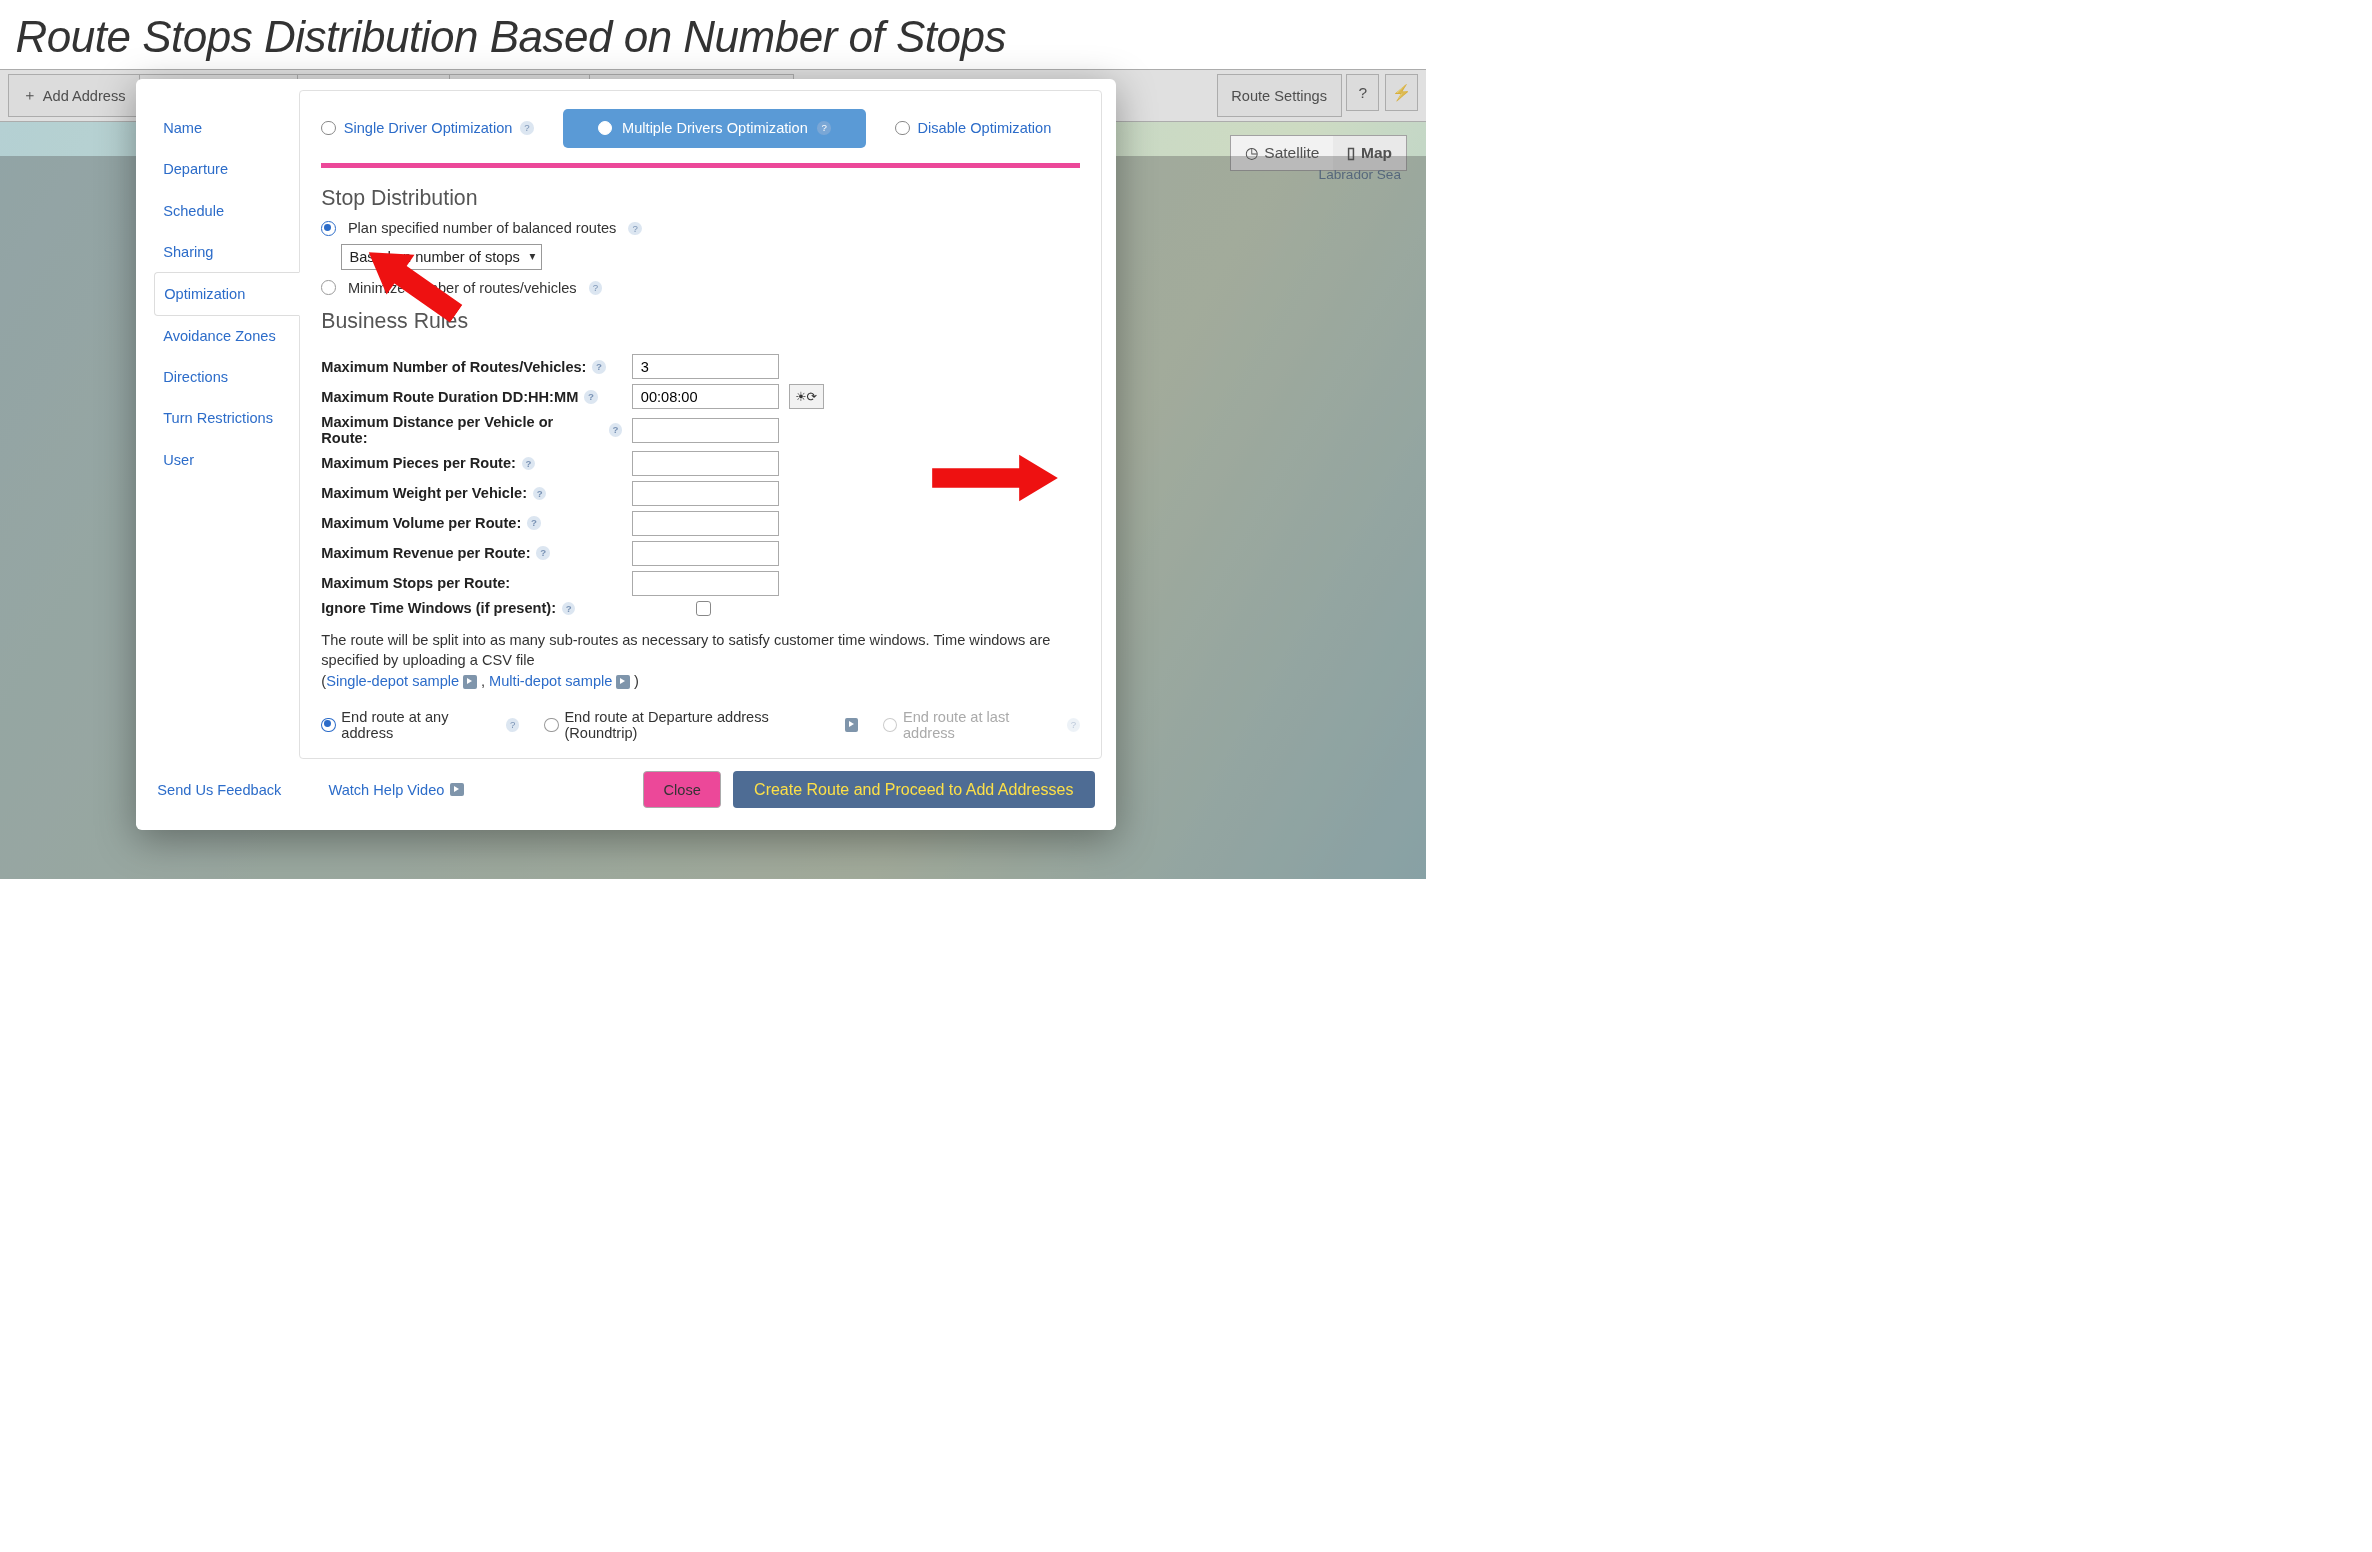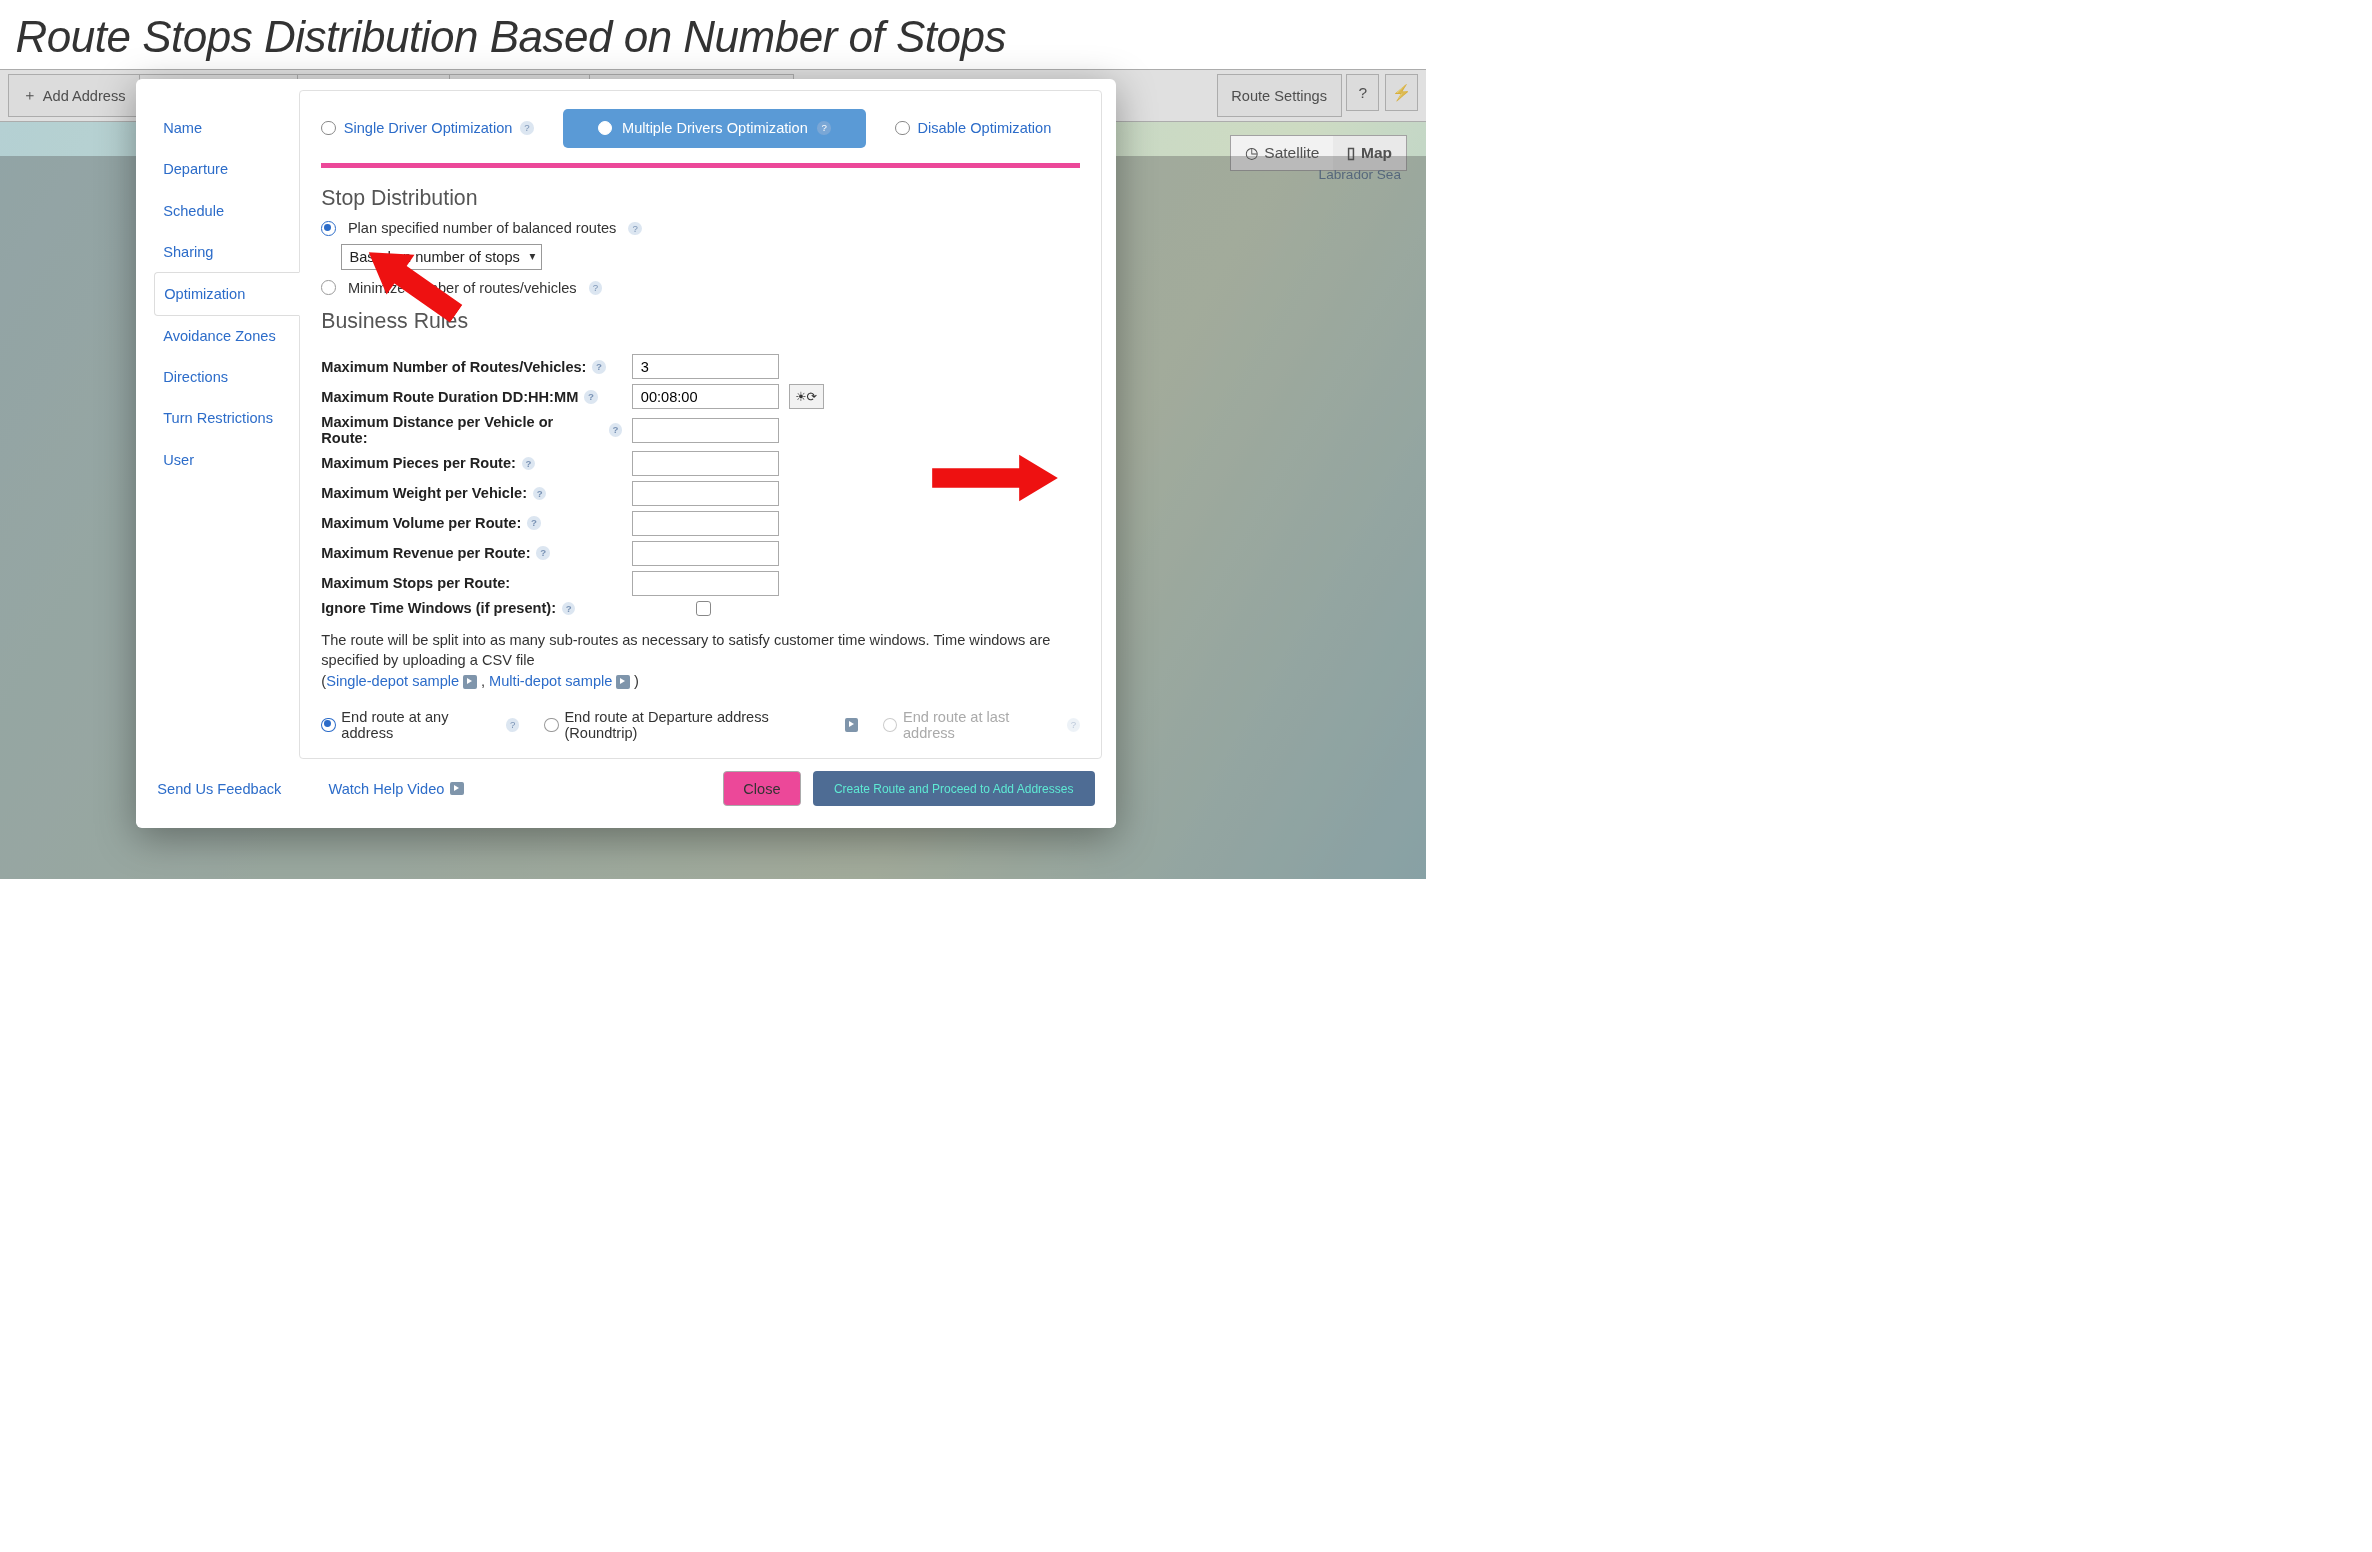--- a/index.html
+++ b/index.html
@@ -210,21 +210,21 @@
   .modal-footer {
     display: flex; justify-content: space-between; align-items: center; padding: 11.6px 21.3px 21.3px;
   }
   .footer-left { display: flex; gap: 47px; font-size:14.6px; }
   .footer-left a { color: #2c6cc9; display:flex; align-items:center; gap:5.8px; }
   .footer-btns { display: flex; gap: 11.6px; }
   .btn-close {
     border: 1px solid #aaa; background:#ec4899; color:#333; padding: 8.7px 19.4px; border-radius:3.9px; font-size:14.6px;
   }
   .btn-primary {
-    border: none; background:#4e6c94; color:#5eead4; padding: 9.7px 21.3px; border-radius:3.9px; font-size:12px;
+    border: none; background:#4e6c94; color:#fde047; padding: 9.7px 21.3px; border-radius:3.9px; font-size:16px;
   }
   
   .arrow { position: absolute; z-index: 20; pointer-events: none; }
   .arrow.a1 { top: 180px; left: 359px; transform: rotate(35deg); }
   .arrow.a2 { top: 380px; left: 932px; transform: rotate(180deg); }
   .arrow svg { display:block; }
   a { text-decoration: none; }
 </style>
 </head>
 <body>

